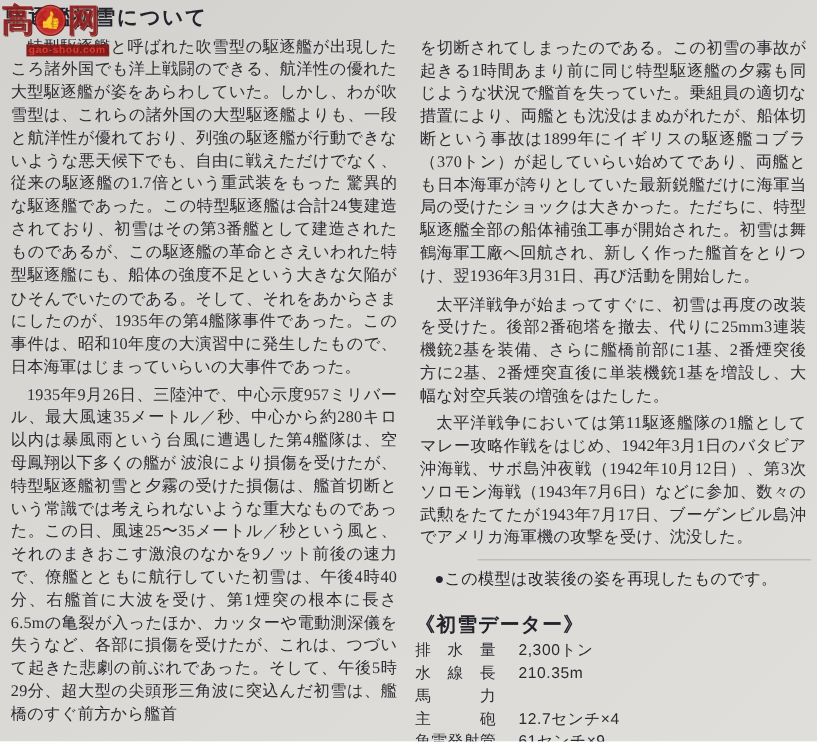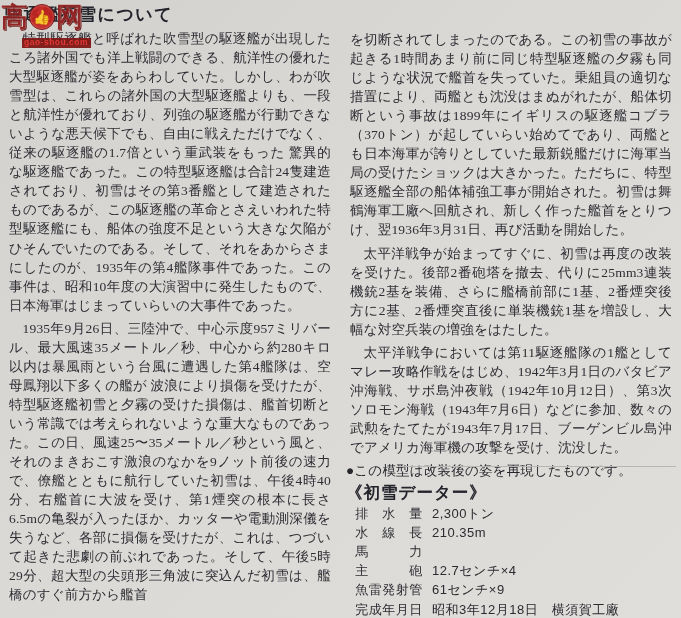--- a/index.html
+++ b/index.html
@@ -10,29 +10,29 @@
         color:#2d2d34;display:flex;gap:11px;padding:3px 5px 2px 5px;}
   .col{width:330px;box-sizing:border-box;}
   .col-left{padding-top:1px;}
   .col-right{padding-top:23px;}
   .title{font-family:"Liberation Sans","DejaVu Sans",sans-serif;
          font-weight:bold;font-size:17px;line-height:21px;letter-spacing:1.5px;
          color:#23232b;margin:0 0 2px 0;}
   .block{font-size:13.5px;line-height:19.05px;text-align:justify;
          text-justify:inter-ideograph;letter-spacing:0.2px;margin:4px;}
   .block.indent{text-indent:1em;}
-  .note{font-size:13.5px;line-height:19.5px;letter-spacing:0.2px;margin:0;
+  .note{font-size:13.5px;line-height:19.5px;letter-spacing:0.2px;margin:16px;
         color:#26262d;}
   .data-header{font-family:Liberation Serif, serif;
          font-weight:bold;font-size:16.5px;line-height:23px;letter-spacing:1px;
          color:#23232b;margin:0;}
   .data-table{font-family:"Liberation Sans","DejaVu Sans",sans-serif;
          font-size:13px;line-height:19.2px;color:#2b2b32;}
   .data-row{display:flex;}
-  .data-label{width:86px;flex:none;letter-spacing:0.5px;text-align:center;}
+  .data-label{width:86px;flex:none;letter-spacing:0.5px;}
   .data-value{flex:1;letter-spacing:0.5px;}
   .divider-line{position:absolute;left:398px;top:466px;width:278px;height:1px;
          background:#b7b6b3;}
   
   .watermark{position:absolute;left:1px;top:3px;width:102px;z-index:5;
          font-family:"Liberation Sans","DejaVu Sans",sans-serif;opacity:0.93;}
   .wm-row{display:flex;align-items:center;gap:1px;}
   .wm-char{font-size:27px;font-weight:bold;color:#8e1c1c;line-height:28px;
          text-shadow:0 0 1px #e8d9d2,1px 1px 0 #5c1010;}
   .wm-thumb{width:24px;height:24px;border-radius:50%;background:#c42420;

